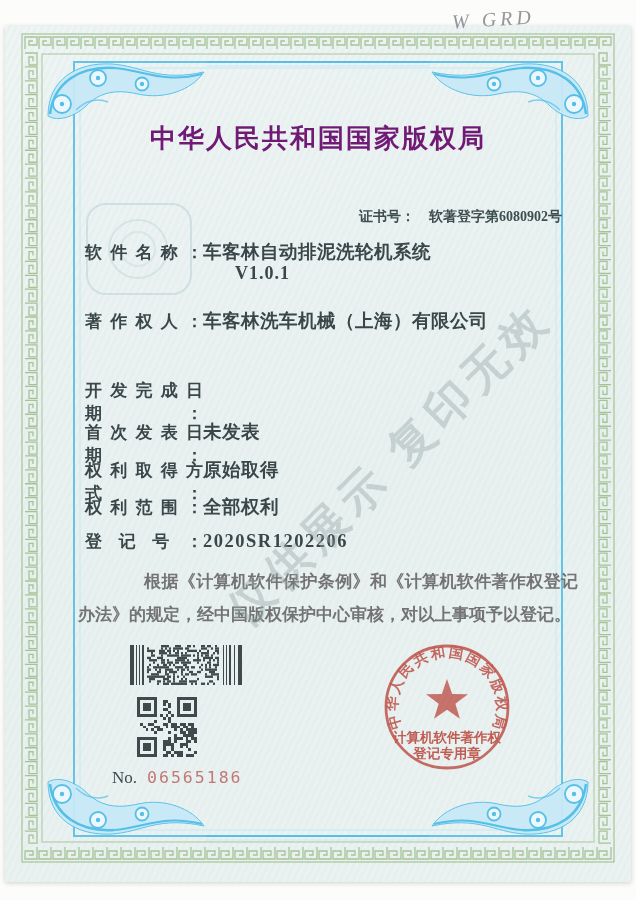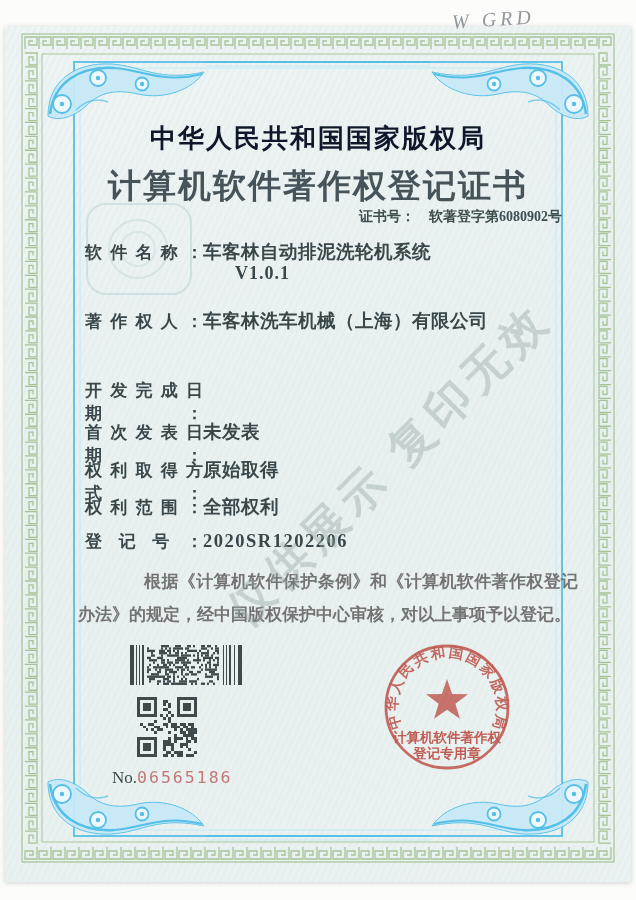--- a/index.html
+++ b/index.html
@@ -14,35 +14,35 @@
   .handwriting{position:absolute;left:452px;top:8px;font-size:20px;font-style:italic;
          color:#80868c;transform:rotate(-4deg);letter-spacing:4px;opacity:.85;
          font-family:"Liberation Serif",serif;}
   .emboss{position:absolute;left:86px;top:203px;width:102px;height:88px;border-radius:20px;
          border:2px solid rgba(168,198,204,0.40);}
   .emboss .c1{position:absolute;left:20px;top:14px;width:56px;height:56px;border-radius:50%;
          border:2px solid rgba(168,198,204,0.32);}
   .emboss .c2{position:absolute;left:32px;top:26px;width:32px;height:32px;border-radius:50%;
          border:2px solid rgba(168,198,204,0.26);}
   .authority{position:absolute;left:0;top:121px;width:636px;text-align:center;
-         font-size:26px;font-weight:700;letter-spacing:2px;color:#0f172a;margin:0;}
+         font-size:26px;font-weight:700;letter-spacing:2px;color:#701a75;margin:0;}
   .cert-title{position:absolute;left:0;top:164px;width:636px;text-align:center;
          font-size:33px;font-weight:700;letter-spacing:2px;color:#46545a;margin:0;}
   .certno{position:absolute;top:208px;right:74px;font-size:14px;font-weight:700;color:#3e4d50;}
   .certno .v{margin-left:14px;}
   .row{position:absolute;left:85px;display:flex;align-items:baseline;color:#39474a;}
   .lbl{flex:0 0 auto;display:inline-block;width:118px;font-size:17px;font-weight:700;
        text-align:justify;text-align-last:justify;}
   .val{font-size:18.5px;font-weight:700;letter-spacing:0.5px;}
   .val2{position:absolute;left:203px;top:263px;font-size:18px;font-weight:700;color:#39474a;letter-spacing:1px;margin-left:32px;}
   .statement{position:absolute;left:78px;top:565px;width:500px;margin:0;
        font-size:17px;font-weight:700;color:#737373;line-height:33px;
        text-indent:66px;text-align:justify;}
   .serial{position:absolute;left:112px;top:768px;font-size:17px;color:#3c4a4c;}
-  .serial .num{margin-left:0;font-family:"DejaVu Sans Mono","Liberation Mono",monospace;
+  .serial .num{margin-left:10px;font-family:"DejaVu Sans Mono","Liberation Mono",monospace;
        font-size:16.5px;letter-spacing:2px;color:#c17876;text-align:right;}
   .issue-date{position:absolute;left:376px;top:765px;width:160px;text-align:center;
        font-size:19px;font-weight:700;letter-spacing:1px;color:#2e3a3c;}
   .watermark{position:absolute;left:168px;top:435px;width:440px;height:56px;
        transform:rotate(-45deg);text-align:center;white-space:nowrap;
        font-size:45px;font-weight:600;letter-spacing:7px;color:rgba(150,168,168,0.42);}
   .barcode{position:absolute;left:130px;top:645px;}
   .qrcode{position:absolute;left:137px;top:697px;}
   .seal{position:absolute;left:372px;top:632px;mix-blend-mode:multiply;opacity:0.92;}
 </style>
@@ -311,21 +311,20 @@
     </svg>
 
   <div class="handwriting">W GRD</div>
 
   <div class="emboss">
     <div class="c1"></div>
     <div class="c2"></div>
   </div>
 
   <h1 class="authority">中华人民共和国国家版权局</h1>
-  <h2 class="cert-title">计算机软件著作权登记证书</h2>
 
   <div class="certno">
     <span>证书号：</span><span class="v">软著登字第6080902号</span>
   </div>
 
   <div class="row" style="top:239px">
     <span class="lbl">软件名称：</span>
     <span class="val">车客林自动排泥洗轮机系统</span>
   </div>
   <div class="val2">V1.0.1</div>

